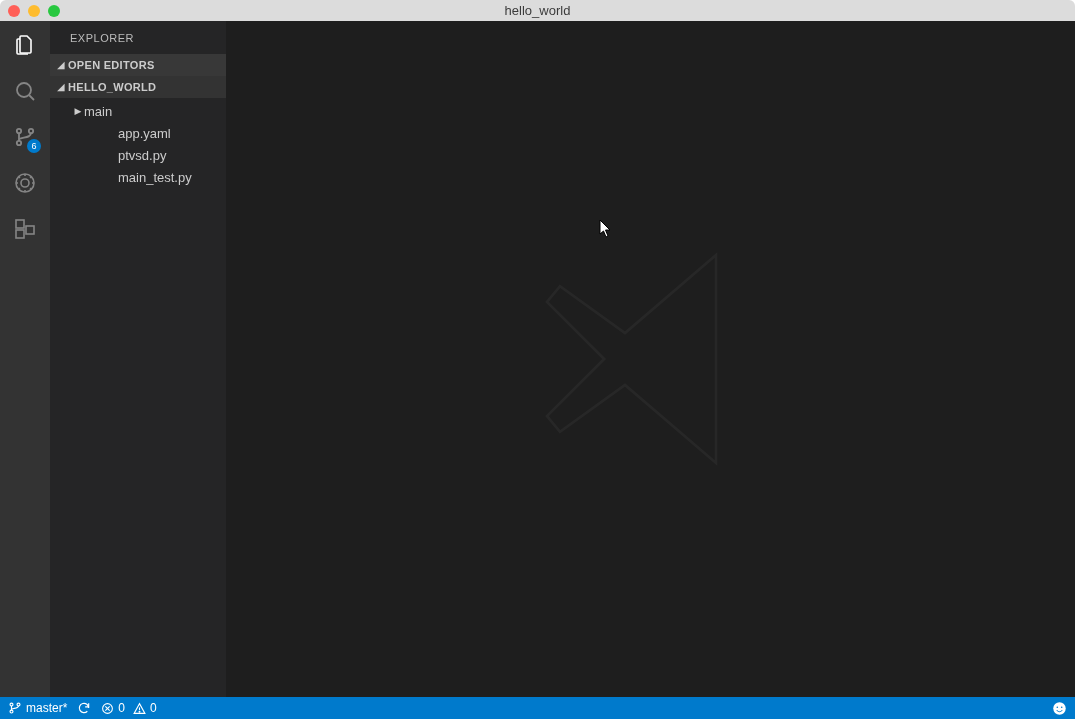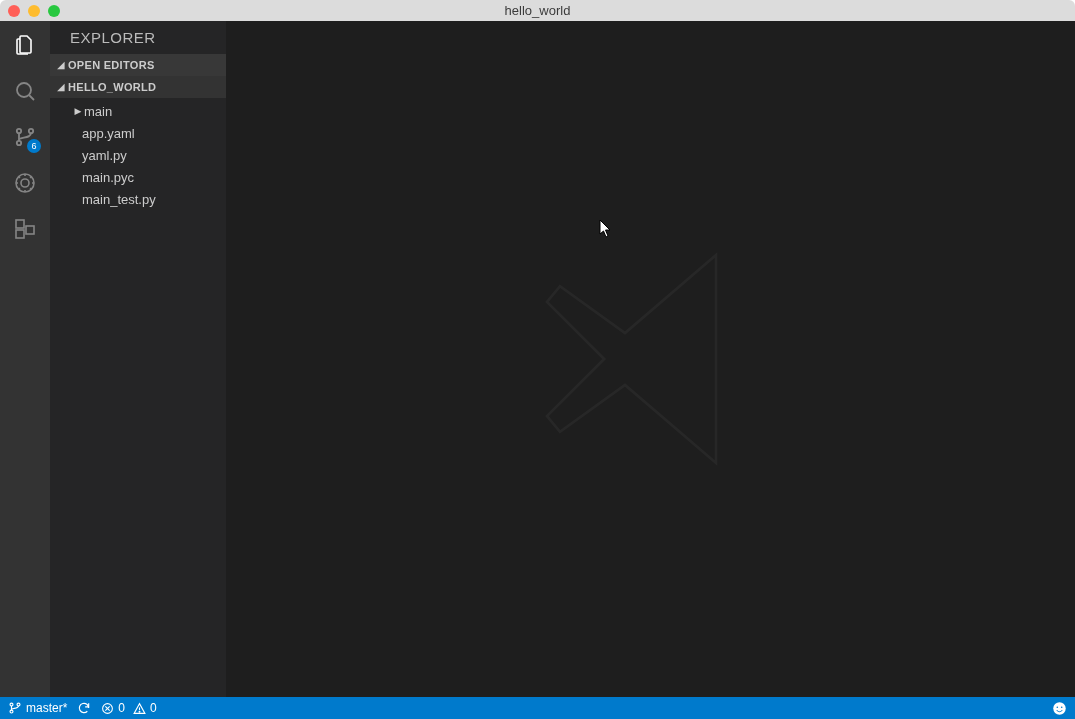--- a/index.html
+++ b/index.html
@@ -19,29 +19,29 @@
   .body { flex: 1; display: flex; min-height: 0; }
 
   
   .activitybar { width: 50px; background: #333333; display: flex; flex-direction: column; align-items: center; padding-top: 10px; gap: 18px; }
   .activity-item { width: 28px; height: 28px; display: flex; align-items: center; justify-content: center; color: #858585; cursor: pointer; position: relative; }
   .activity-item.active { color: #ffffff; }
   .badge { position: absolute; bottom: -2px; right: -2px; background: #007acc; color: #fff; border-radius: 8px; font-size: 9px; min-width: 14px; height: 14px; display: flex; align-items: center; justify-content: center; padding: 0 3px; }
 
   
   .sidebar { width: 176px; background: #252526; color: #ccc; display: flex; flex-direction: column; font-size: 13px; }
-  .sidebar-title { height: 33px; display: flex; align-items: center; padding-left: 20px; font-size: 15px; color: #bbbbbb; letter-spacing: 0.5px; }
+  .sidebar-title { height: 33px; display: flex; align-items: center; padding-left: 20px; font-size: 11px; color: #bbbbbb; letter-spacing: 0.5px; }
   .section-header { height: 22px; display: flex; align-items: center; padding-left: 6px; font-size: 11px; font-weight: 700; letter-spacing: 0.3px; cursor: pointer; color: #cccccc; }
   .section-header.open-editors { background: #383838; }
   .section-header.folder { background: #333333; }
   .chev { width: 10px; display: inline-flex; justify-content: center; margin-right: 2px; font-size: 9px; color: #cccccc; }
   .tree { padding-top: 2px; }
   .tree-item { height: 22px; display: flex; align-items: center; padding-left: 16px; cursor: pointer; color: #cccccc; font-size: 13px; }
   .tree-item .item-chev { width: 12px; display: inline-flex; justify-content: center; font-size: 9px; color: #cccccc; }
-  .tree-item.file { padding-left: 32px; }
+  .tree-item.file { padding-left: 32px; margin-left: 36px; }
   .tree-item.folder-item { padding-left: 22px; }
 
   
   .editor { flex: 1; background: #1e1e1e; position: relative; }
   .watermark { position: absolute; left: 50%; top: 50%; transform: translate(-50%, -50%); opacity: 0.04; }
   .cursor-pointer { position: absolute; left: 373px; top: 198px; pointer-events: none; }
 
   
   .statusbar { height: 22px; background: #007acc; color: #fff; display: flex; align-items: center; font-size: 12px; padding: 0 8px; justify-content: space-between; gap: 41px; }
   .status-left { display: flex; align-items: center; gap: 10px; }
@@ -118,24 +118,21 @@
       </div>
       <div class="tree">
         <div class="tree-item folder-item">
           <span class="item-chev">▶</span>
           <span>main</span>
         </div>
         <div class="tree-item file">
           <span>app.yaml</span>
         </div>
         <div class="tree-item file">
-          <span>yaml.py</span>
-        </div>
-        <div class="tree-item file">
-          <span>main.pyc</span>
+          <span>ptvsd.py</span>
         </div>
         <div class="tree-item file">
           <span>main_test.py</span>
         </div>
       </div>
     </div>
 
     <div class="editor">
       <svg class="watermark" width="260" height="260" viewBox="0 0 100 100" fill="none" stroke="#ffffff" stroke-width="1">
         <path d="M75 10 L75 90 L40 60 L15 78 L10 72 L32 50 L10 28 L15 22 L40 40 Z"></path>

